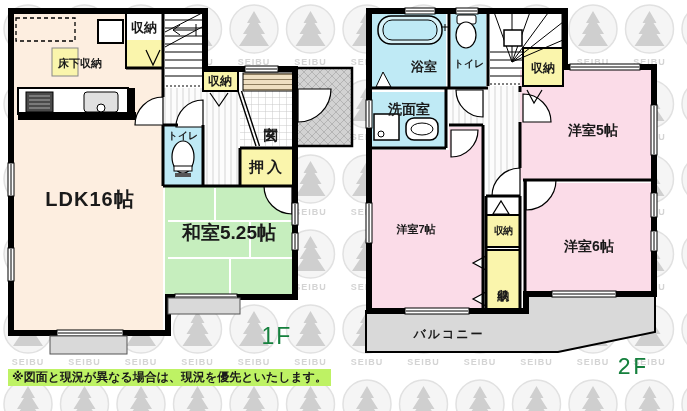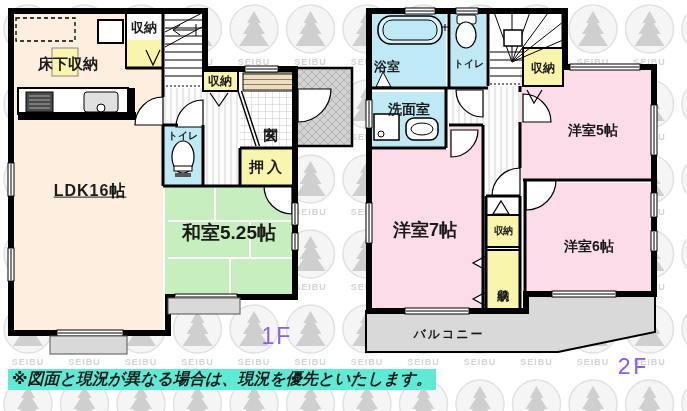--- a/index.html
+++ b/index.html
@@ -3,23 +3,23 @@
 <meta charset="utf-8">
 <style>
   html,body{margin:0;padding:0;background:#fff;}
   .stage{position:relative;width:687px;height:411px;overflow:hidden;background:#fff;
          font-family:"Liberation Sans","DejaVu Sans",sans-serif;}
   .wm{position:absolute;left:0;top:0;width:687px;height:411px;}
   .plan-svg{position:absolute;left:0;top:0;}
   .lbl{position:absolute;transform:translate(-50%,-50%);white-space:nowrap;color:#1a1a1a;
        font-weight:bold;line-height:1.05;text-align:center;}
   .vert{writing-mode:vertical-rl;text-orientation:upright;letter-spacing:2px;}
-  .floor-big{font-weight:normal;color:#8b5cf6;letter-spacing:2px;}
-  .disclaimer{position:absolute;left:8px;top:369px;background:#5eead4;padding:2px 4px;
-       font-size:16px;font-weight:bold;color:#1a1a1a;transform:none;white-space:nowrap;font-style:italic;}
+  .floor-big{font-weight:normal;color:#15803d;letter-spacing:2px;}
+  .disclaimer{position:absolute;left:8px;top:369px;background:#bef264;padding:2px 4px;
+       font-size:12px;font-weight:bold;color:#1a1a1a;transform:none;white-space:nowrap;}
 </style>
 </head>
 <body>
 
 <div class="stage">
 
   <div class="wm"><svg width="687" height="411" viewBox="0 0 687 411">
         <g transform="translate(1,3)">
           <circle cx="27" cy="26" r="24" fill="#f5f5f5" stroke="#e1e1e1" stroke-width="1.5"></circle>
           <path d="M27,8 L34,20 L31,20 L38,31 L34,31 L42,43 L12,43 L20,31 L16,31 L23,20 L20,20 Z" fill="#cfcfcf"></path>
@@ -638,36 +638,36 @@
         <rect x="366" y="203" width="6" height="40" fill="#fff"></rect>
           <path d="M369,204 V242"></path>
         <rect x="405" y="308" width="64" height="6" fill="#fff"></rect>
           <path d="M406,311 H468"></path>
         <rect x="552" y="291" width="64" height="6" fill="#fff"></rect>
           <path d="M553,294 H615"></path>
       </g>
     </g>
   </svg>
 
-  <div class="lbl" style="left:90px;top:191px;font-size:16px;letter-spacing:1px;text-decoration:underline;">LDK16帖</div>
+  <div class="lbl" style="left:90px;top:199px;font-size:20px;letter-spacing:1px;">LDK16帖</div>
   <div class="lbl" style="left:229px;top:233px;font-size:19px;">和室5.25帖</div>
   <div class="lbl vert" style="left:271px;top:117px;font-size:14px;">玄関</div>
   <div class="lbl" style="left:183px;top:136px;font-size:10px;">トイレ</div>
   <div class="lbl" style="left:267px;top:167px;font-size:15px;letter-spacing:3px;">押入</div>
   <div class="lbl" style="left:144px;top:28px;font-size:13px;">収納</div>
   <div class="lbl" style="left:220px;top:81px;font-size:12px;">収納</div>
-  <div class="lbl" style="left:68px;top:64px;font-size:15px;">床下収納</div>
+  <div class="lbl" style="left:80px;top:64px;font-size:11px;">床下収納</div>
   <div class="lbl floor-big" style="left:277px;top:336px;font-size:23px;">1F</div>
 
-  <div class="lbl" style="left:387px;top:67px;font-size:13px;">浴室</div>
+  <div class="lbl" style="left:424px;top:67px;font-size:13px;">浴室</div>
   <div class="lbl" style="left:469px;top:64px;font-size:10px;">トイレ</div>
   <div class="lbl" style="left:409px;top:109px;font-size:14px;">洗面室</div>
   <div class="lbl" style="left:543px;top:68px;font-size:12px;">収納</div>
   <div class="lbl" style="left:593px;top:130px;font-size:14px;">洋室5帖</div>
-  <div class="lbl" style="left:425px;top:230px;font-size:18px;">洋室7帖</div>
+  <div class="lbl" style="left:416px;top:230px;font-size:11px;">洋室7帖</div>
   <div class="lbl" style="left:589px;top:246px;font-size:14px;">洋室6帖</div>
   <div class="lbl" style="left:503px;top:231px;font-size:10px;letter-spacing:-1px;">収納</div>
   <div class="lbl vert" style="left:503px;top:280px;font-size:12px;letter-spacing:1px;">収納</div>
   <div class="lbl" style="left:449px;top:334px;font-size:12px;letter-spacing:2px;">バルコニー</div>
   <div class="lbl floor-big" style="left:633px;top:368px;font-size:23px;font-family:Liberation Mono, monospace;">2F</div>
 
   <div class="lbl disclaimer">※図面と現況が異なる場合は、現況を優先といたします。</div>
 </div>
 
 </body></html>

